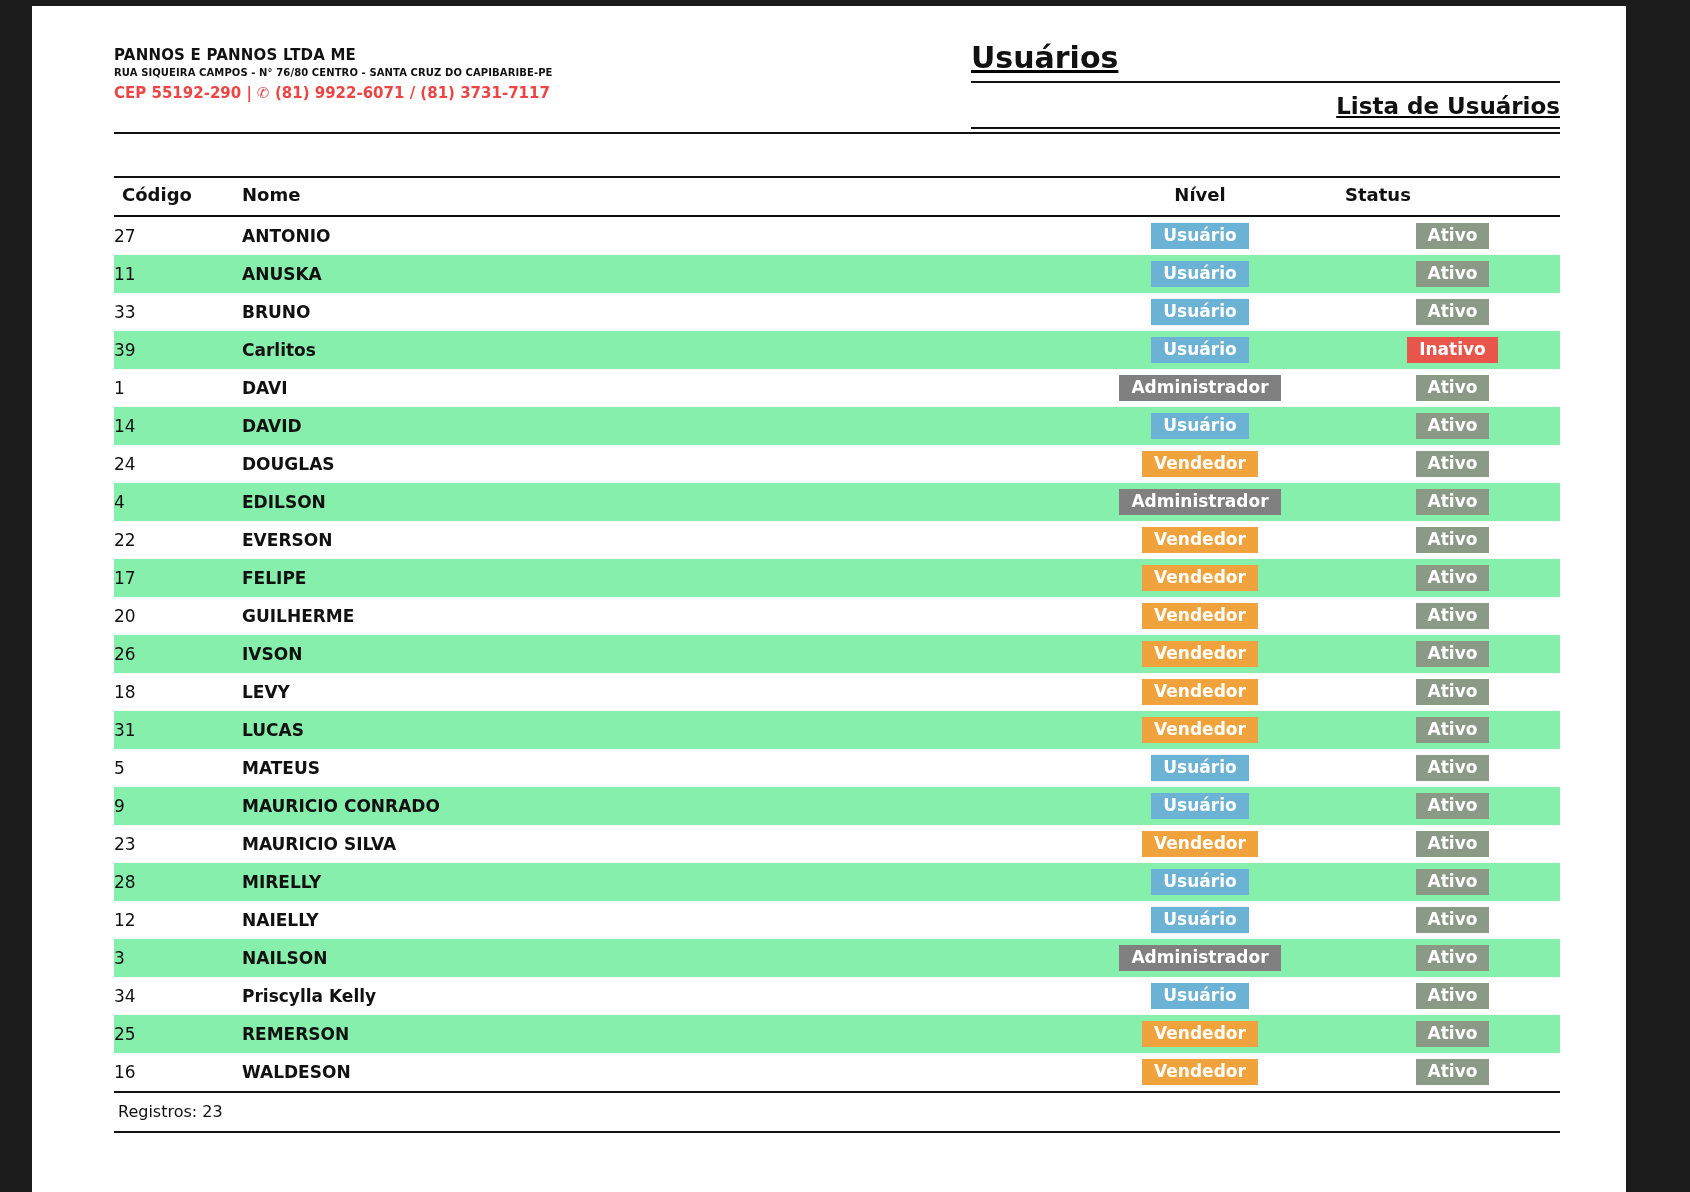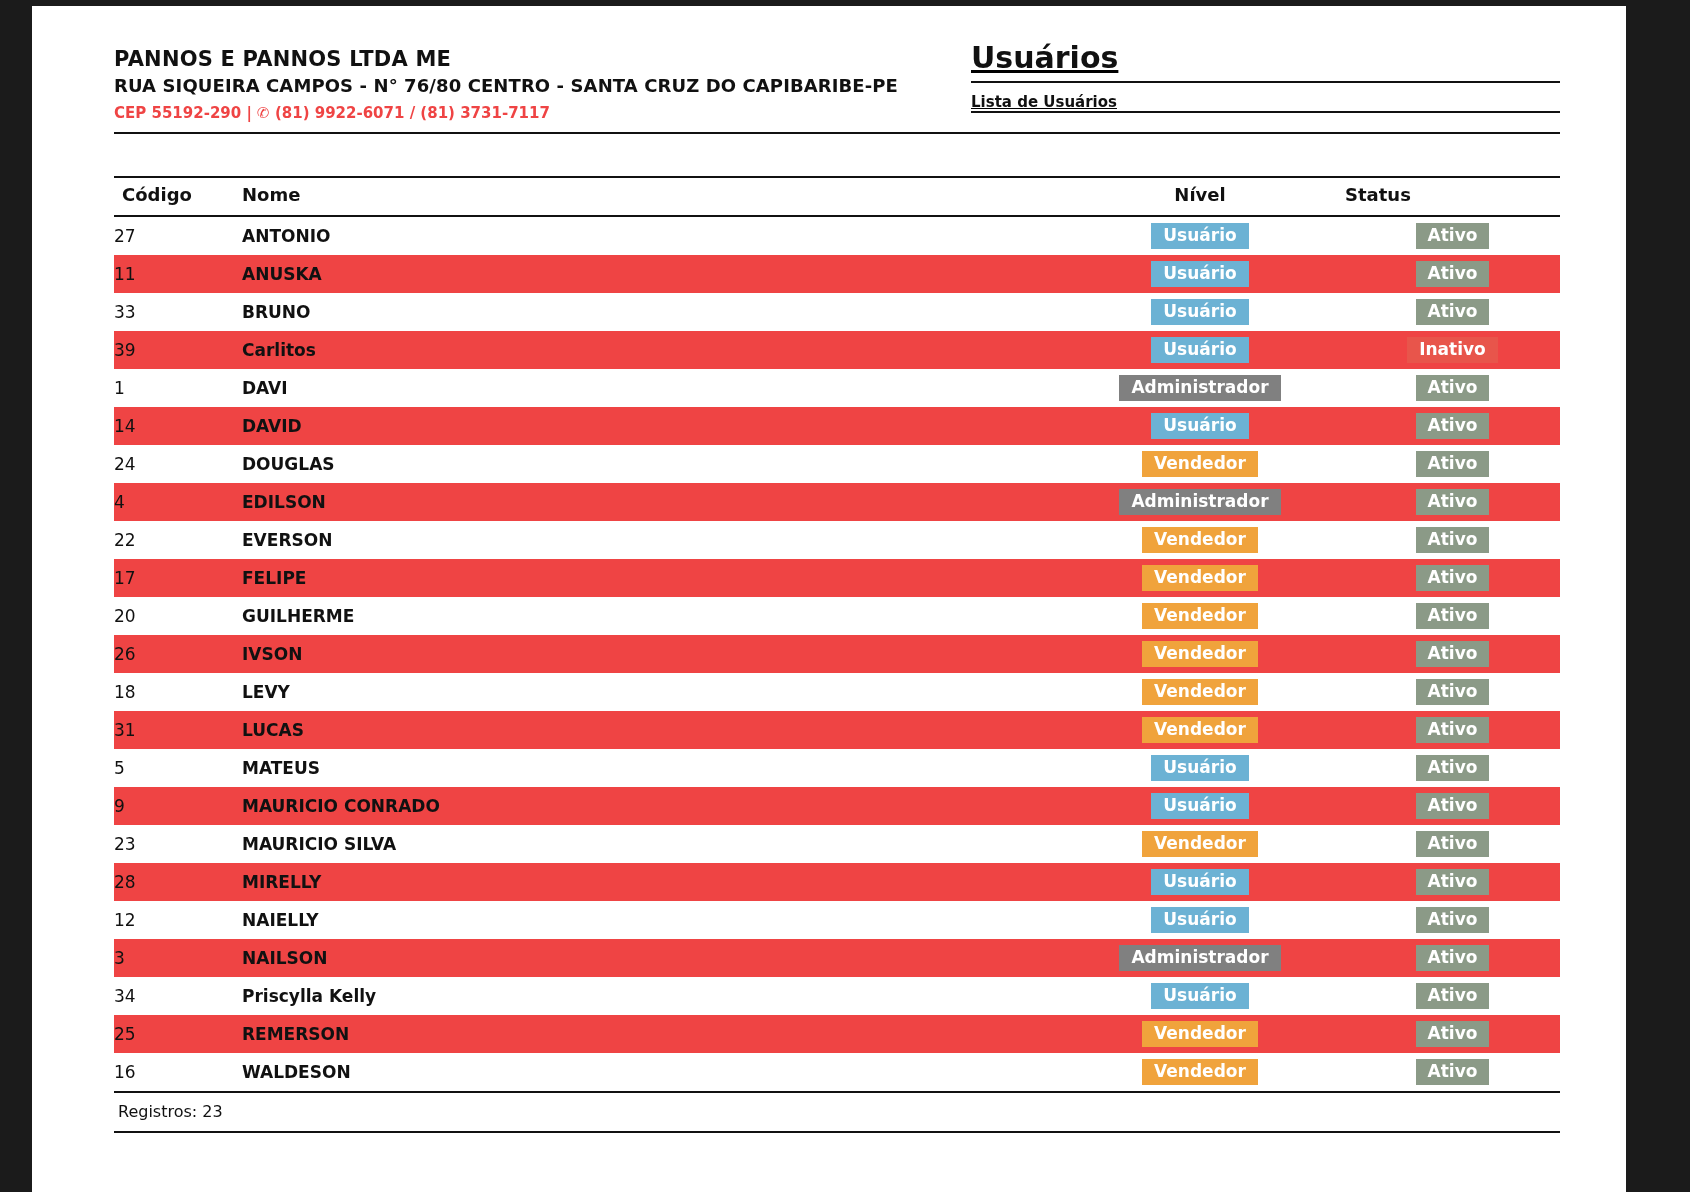--- a/index.html
+++ b/index.html
@@ -28,28 +28,28 @@
   .header {
     position: relative;
     height: 92px;
   }
   .company {
     position: absolute;
     left: 48px;
     top: 6px;
   }
   .company .name {
-    font-size: 21px;
+    font-size: 15px;
     font-weight: bold;
     color: #111;
     letter-spacing: .2px;
     line-height: 1.25;
   }
   .company .addr {
-    font-size: 18px;
+    font-size: 10px;
     font-weight: bold;
     color: #111;
     line-height: 1.6;
     letter-spacing: .1px;
   }
   .company .phone {
     font-size: 15px;
     font-weight: bold;
     color: #ef4444;
     line-height: 1.6;
@@ -64,25 +64,26 @@
   .doc-title {
     font-size: 30px;
     font-weight: bold;
     color: #111;
     padding-bottom: 6px;
     border-bottom: 2.5px solid #111;
     display: block;
     text-align: left;
   }
   .doc-subtitle {
-    font-size: 15px;
-    font-weight: bold;
-    color: #111;
+    font-size: 23px;
+    font-weight: bold;
+    color: #111;
+    text-align: right;
     padding-top: 10px;
-    padding-bottom: 0;
+    padding-bottom: 8px;
     border-bottom: 2.5px solid #111;
   }
   .rule-main {
     margin: 0 32px 0 48px;
     border-bottom: 2.5px solid #111;
   }
   
   .table-wrap {
     margin: 42px 32px 0 48px;
   }
@@ -105,21 +106,21 @@
   th.col-level { width: 290px; text-align: center !important; }
   th.col-status{ width: 215px; text-align: left; }
 
   table.users tbody td {
     font-size: 17px;
     color: #111;
     padding: 5px 0;
     vertical-align: middle;
     height: 28px;
   }
-  tbody tr.alt { background: #ef4444; border-radius: 13px; }
+  tbody tr.alt { background: #86efac; border-radius: 13px; }
   td.code { padding-left: 8px; font-weight: normal; font-size: 17.5px; }
   td.name { font-weight: bold; font-size: 18px; padding-left: 16px; }
   td.level { text-align: center; }
   td.status { text-align: center; }
 
   .badge {
     display: inline-block;
     font-size: 17px;
     font-weight: bold;
     color: #ffffff;

